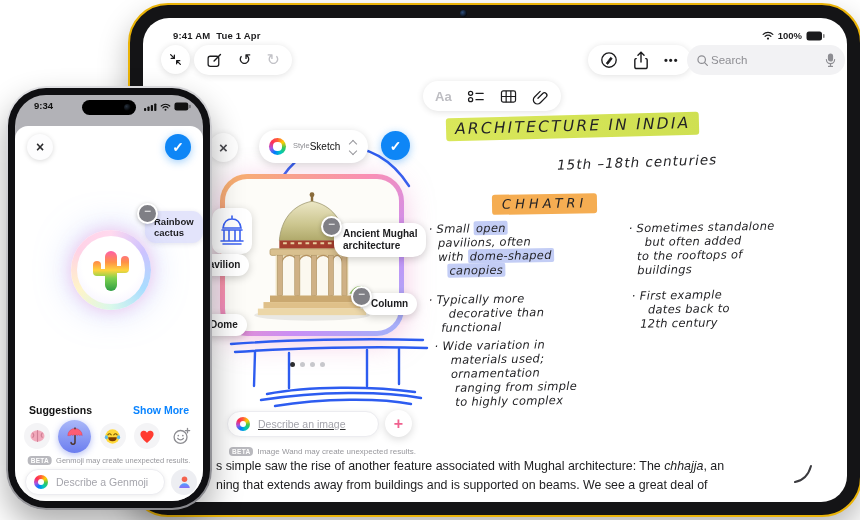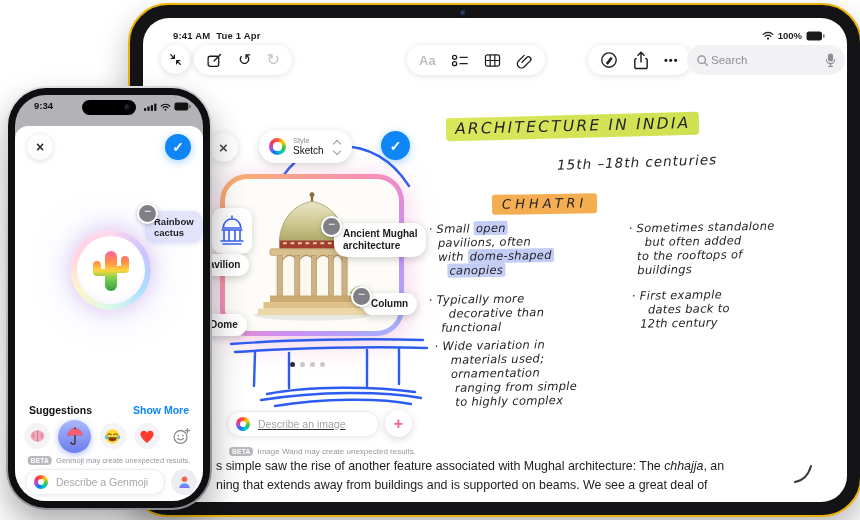--- a/index.html
+++ b/index.html
@@ -42,21 +42,21 @@
   .pre{white-space:pre;}
   .hlb{background:#c3cdf5;border-radius:2px;padding:0 2px;}
   
   .wand-close{left:66px;top:115px;}
   .wand-close .x{font-size:15px;color:#4a4a4f;font-weight:bold;}
   .style-pill{position:absolute;left:116px;top:112px;height:33px;border-radius:17px;background:#fff;
        box-shadow:0 2px 9px rgba(0,0,0,.16);display:flex;align-items:center;gap:7px;padding:0 10px;}
   .ai-ring{position:relative;border-radius:50%;
        background:conic-gradient(#ff5e3a,#ffcc00,#34c759,#00c7be,#007aff,#af52de,#ff2d55,#ff5e3a);}
   .ai-ring::after{content:"";position:absolute;inset:26%;background:#fff;border-radius:50%;}
-  .style-txt{display:flex;flex-direction:column;line-height:1;}
+  .style-txt{display:flex;flex-direction:row;line-height:1;text-align:right;}
   .style-lab{font-size:7.5px;color:#8e8e93;margin-bottom:2px;}
   .style-val{font-size:10px;font-weight:normal;color:#111;}
   .chev{width:8px;height:5px;position:relative;}
   .chev:before{content:"";position:absolute;left:0;top:0;width:5px;height:5px;border:1.4px solid #98989d;
        border-left:none;border-bottom:none;}
   .chev.up:before{transform:rotate(-45deg);}
   .chev.down:before{transform:rotate(135deg);}
   .check-btn{position:absolute;width:29px;height:29px;border-radius:50%;background:#0e86f6;color:#fff;
        display:flex;align-items:center;justify-content:center;font-size:14px;font-weight:bold;
        box-shadow:0 2px 8px rgba(14,134,246,.4);}
@@ -179,21 +179,21 @@
       <div class="cap" style="left:51px;">
         <span class="ic">
           <svg width="17" height="17" viewBox="0 0 20 20">
               <rect x="2.5" y="5" width="12.5" height="12" rx="2.5" fill="none" stroke="#1c1c1e" stroke-width="1.5"></rect>
               <path d="M9.5,10.5 L17,3" stroke="#1c1c1e" stroke-width="1.7" stroke-linecap="round"></path>
             </svg>
         </span>
         <span class="glyph">↺</span>
         <span class="glyph dim">↻</span>
       </div>
-      <div class="cap" style="left:264px;">
+      <div class="cap" style="left:280px;margin-top:36px;">
         <span class="aa">Aa</span>
         <span class="ic">
           <svg width="18" height="15" viewBox="0 0 20 16">
               <g stroke="#1c1c1e" stroke-width="1.4" fill="none" stroke-linecap="round">
                 <circle cx="4" cy="4.5" r="2.3"></circle>
                 <path d="M10,4.5 h8"></path>
                 <circle cx="4" cy="11.5" r="2.3"></circle>
                 <path d="M10,11.5 h8"></path>
               </g>
             </svg>

